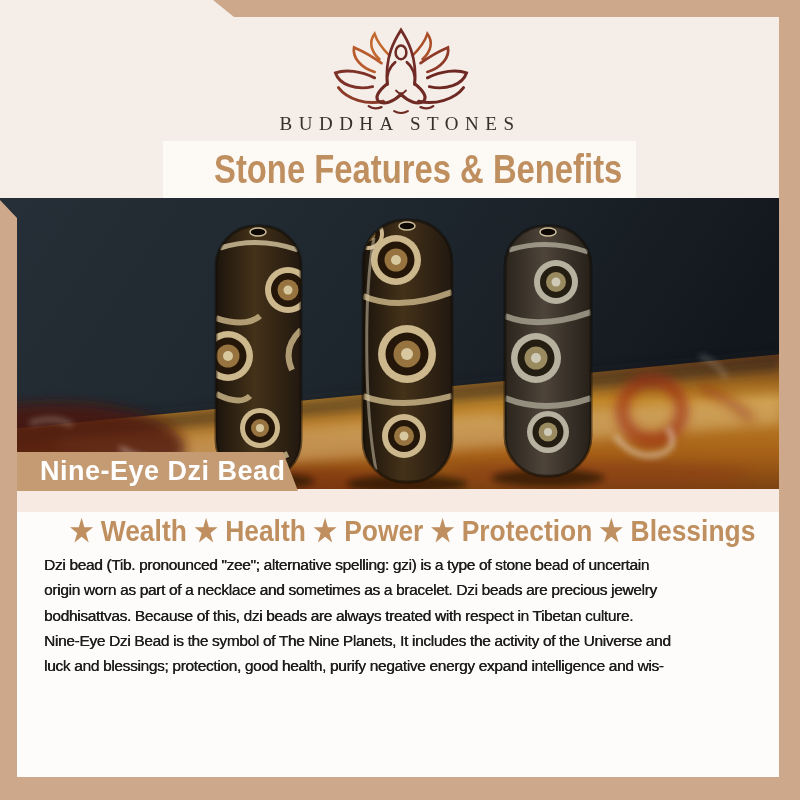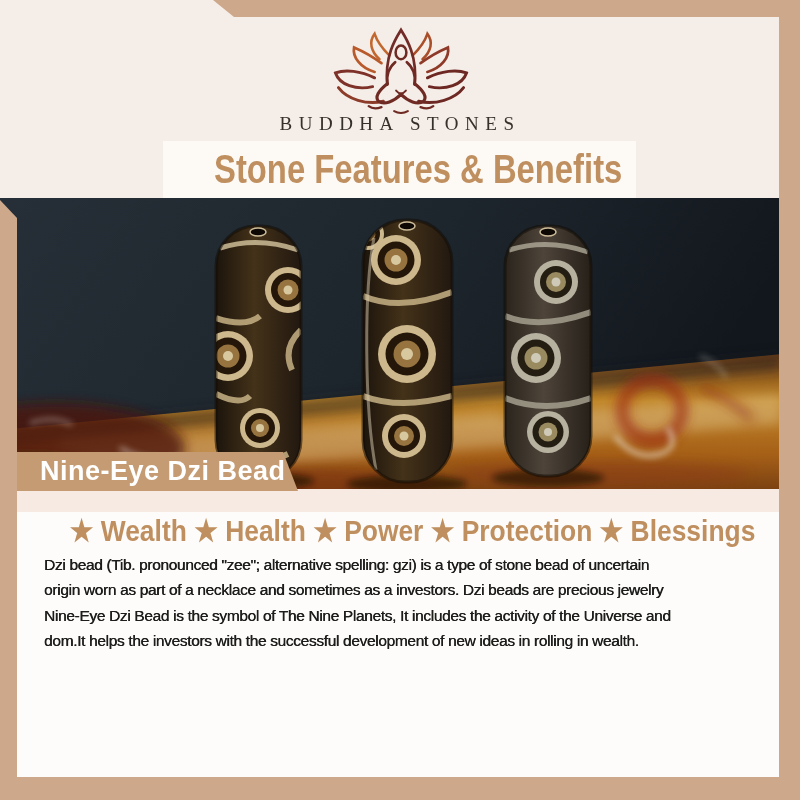--- a/index.html
+++ b/index.html
@@ -248,23 +248,24 @@
     <span class="t">Nine-Eye Dzi Bead</span>
   </div>
 
   <div class="bottom">
     <div class="pink-strip"></div>
     <div class="stars">
       <span class="t">★ Wealth ★ Health ★ Power ★ Protection ★ Blessings</span>
     </div>
     <div class="desc">
       <div>Dzi bead (Tib. pronounced "zee"; alternative spelling: gzi) is a type of stone bead of uncertain</div>
-      <div>origin worn as part of a necklace and sometimes as a investors. Dzi beads are precious jewelry</div>
+      <div>origin worn as part of a necklace and sometimes as a bracelet. Dzi beads are precious jewelry</div>
+      <div>bodhisattvas. Because of this, dzi beads are always treated with respect in Tibetan culture.</div>
       <div>Nine-Eye Dzi Bead is the symbol of The Nine Planets, It includes the activity of the Universe and</div>
-      <div>dom.It helps the investors with the successful development of new ideas in rolling in wealth.</div>
+      <div>luck and blessings; protection, good health, purify negative energy expand intelligence and wis-</div>
     </div>
   </div>
 
   <div class="tan-top"></div>
   <div class="tan-right"></div>
   <div class="tan-bottom"></div>
   <div class="tan-left"></div>
 
 </div>
 

